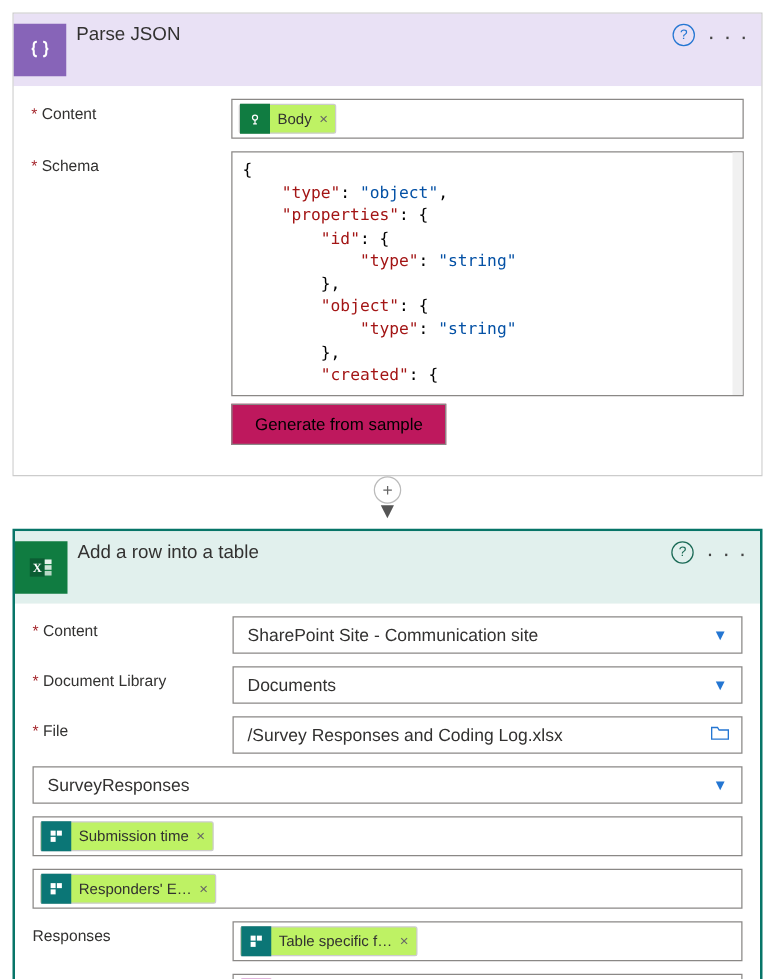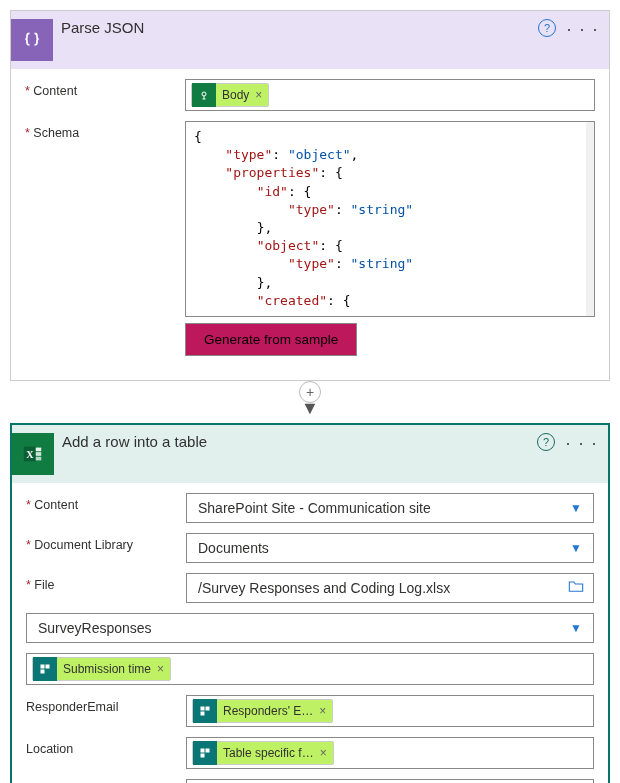--- a/index.html
+++ b/index.html
@@ -189,40 +189,39 @@
                 </svg>
           </span>
           <span class="tk-label">Submission time</span>
           <span class="tk-x">×</span>
         </span>
       </div>
         </div>
     </div>
 
     <div class="frow">
-      <div class="flabel">ResponderEmail</div>
       <div class="fcontrol">
           <div class="inputbox">
         <span class="token">
           <span class="tk-icon tk-teal">
             <svg width="12" height="12" viewBox="0 0 24 24" fill="#fff">
                   <rect x="3" y="3" width="8" height="8"></rect>
                   <rect x="13" y="3" width="8" height="8"></rect>
                   <rect x="3" y="13" width="8" height="8"></rect>
                 </svg>
           </span>
           <span class="tk-label">Responders' E…</span>
           <span class="tk-x">×</span>
         </span>
       </div>
         </div>
     </div>
 
     <div class="frow">
-      <div class="flabel">Location</div>
+      <div class="flabel">Responses</div>
       <div class="fcontrol">
           <div class="inputbox">
         <span class="token">
           <span class="tk-icon tk-teal">
             <svg width="12" height="12" viewBox="0 0 24 24" fill="#fff">
                   <rect x="3" y="3" width="8" height="8"></rect>
                   <rect x="13" y="3" width="8" height="8"></rect>
                   <rect x="3" y="13" width="8" height="8"></rect>
                 </svg>
           </span>

